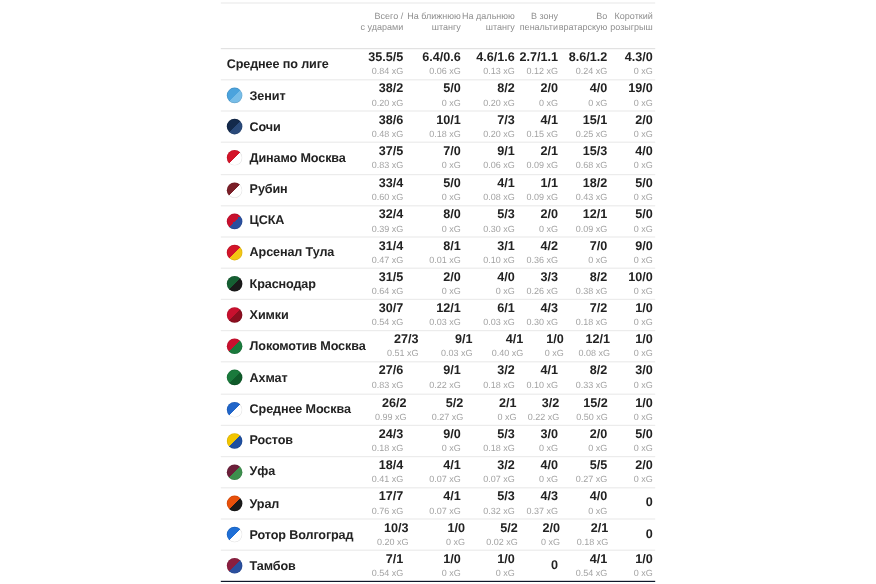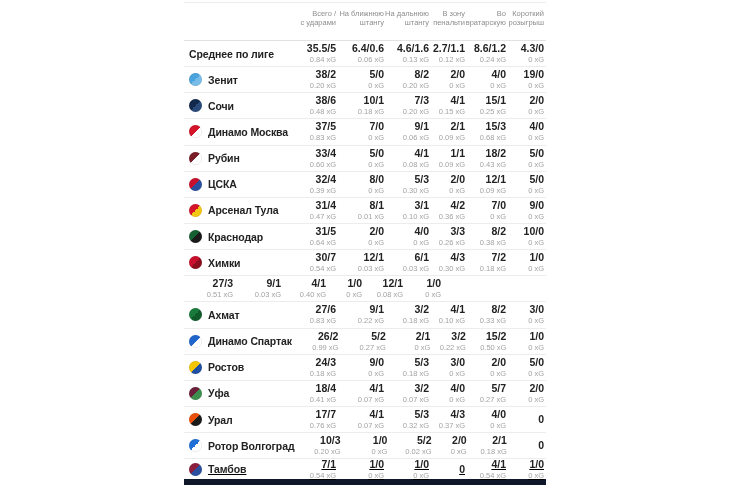--- a/index.html
+++ b/index.html
@@ -42,21 +42,21 @@
   .c3 { width: 36px; }
   .c4 { width: 41px; }
   .c5 { width: 38px; }
   .row {
     display: flex;
     align-items: center;
     height: 26.15px;
     padding: 0 2px;
     border-bottom: 1px solid #ececec;
   }
-  .row:last-child { border-bottom: 6px solid #0f172a; text-decoration: underline; }
+  .row:last-child { border-bottom: 1px solid #0f172a; }
   .team-cell {
     flex: 1;
     display: flex;
     align-items: center;
     gap: 6px;
     padding-left: 3px;
     overflow: visible;
     white-space: nowrap;
     text-align: center;
   }
@@ -376,20 +376,24 @@
           <div class="num-cell c4">
             <div class="val">7/2</div>
             <div class="xg">0.18 xG</div>
           </div>
           <div class="num-cell c5">
             <div class="val">1/0</div>
             <div class="xg">0 xG</div>
           </div>
         </div>
         <div class="row">
+          <div class="team-cell">
+            <span class="logo" style="background: linear-gradient(135deg, rgb(200, 16, 46) 50%, rgb(26, 122, 60) 50%);"></span>
+            <span class="team-name">Локомотив Москва</span>
+          </div>
           <div class="num-cell c0">
             <div class="val">27/3</div>
             <div class="xg">0.51 xG</div>
           </div>
           <div class="num-cell c1">
             <div class="val">9/1</div>
             <div class="xg">0.03 xG</div>
           </div>
           <div class="num-cell c2">
             <div class="val">4/1</div>
@@ -434,21 +438,21 @@
             <div class="xg">0.33 xG</div>
           </div>
           <div class="num-cell c5">
             <div class="val">3/0</div>
             <div class="xg">0 xG</div>
           </div>
         </div>
         <div class="row">
           <div class="team-cell">
             <span class="logo" style="background: linear-gradient(135deg, rgb(32, 101, 201) 50%, rgb(255, 255, 255) 50%);"></span>
-            <span class="team-name">Динамо Спартак</span>
+            <span class="team-name">Среднее Москва</span>
           </div>
           <div class="num-cell c0">
             <div class="val">26/2</div>
             <div class="xg">0.99 xG</div>
           </div>
           <div class="num-cell c1">
             <div class="val">5/2</div>
             <div class="xg">0.27 xG</div>
           </div>
           <div class="num-cell c2">
@@ -513,21 +517,21 @@
           </div>
           <div class="num-cell c2">
             <div class="val">3/2</div>
             <div class="xg">0.07 xG</div>
           </div>
           <div class="num-cell c3">
             <div class="val">4/0</div>
             <div class="xg">0 xG</div>
           </div>
           <div class="num-cell c4">
-            <div class="val">5/7</div>
+            <div class="val">5/5</div>
             <div class="xg">0.27 xG</div>
           </div>
           <div class="num-cell c5">
             <div class="val">2/0</div>
             <div class="xg">0 xG</div>
           </div>
         </div>
         <div class="row">
           <div class="team-cell">
             <span class="logo" style="background: linear-gradient(135deg, rgb(232, 80, 10) 50%, rgb(26, 26, 26) 50%);"></span>

